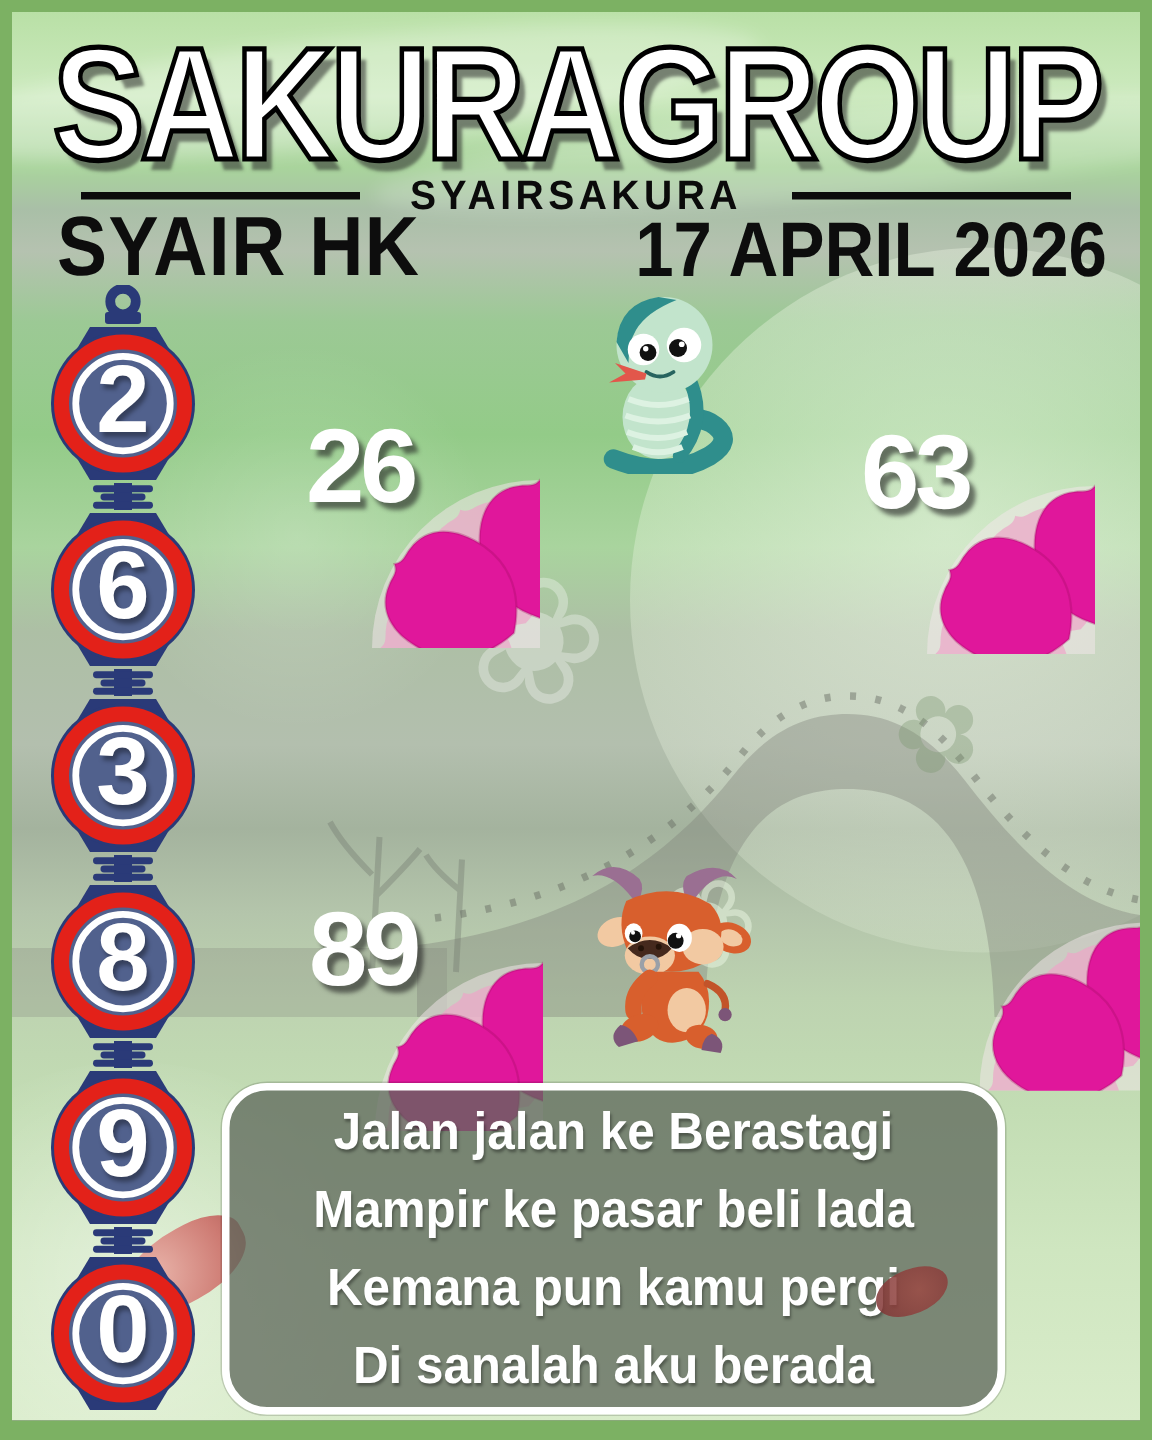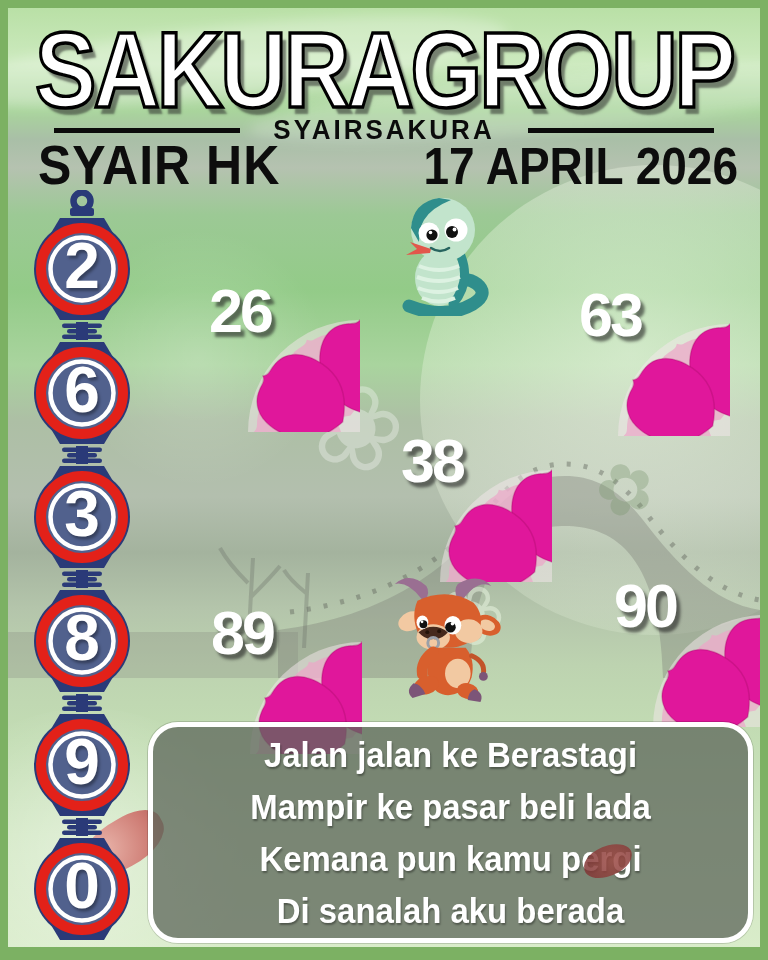--- a/index.html
+++ b/index.html
@@ -46,27 +46,27 @@
   .lantern-num{
     position:absolute;left:0;top:50%;width:100%;transform:translateY(-54%);
     text-align:center;font-size:64px;font-weight:bold;color:#fff;
     text-shadow:2px 3px 3px rgba(0,0,0,0.35);
   }
   
   .flower{position:absolute;width:240px;height:240px;z-index:4;}
   .flower svg{display:block;width:240px;height:240px;}
   .flower-num{
     position:absolute;left:0;top:50%;width:100%;transform:translateY(-52%);
-    text-align:center;font-size:61px;font-weight:bold;color:#fff;letter-spacing:-3px;
+    text-align:center;font-size:70px;font-weight:bold;color:#fff;letter-spacing:-3px;
     text-shadow:4px 5px 3px rgba(35,35,35,0.6);
   }
   .zodiac{position:absolute;z-index:5;}
   
   .poem-box{
-    position:absolute;left:140px;top:714px;width:605px;height:221px;box-sizing:border-box;
+    position:absolute;left:140px;top:714px;width:522px;height:221px;box-sizing:border-box;
     border:5px solid #fff;border-radius:30px;background:rgba(95,104,92,0.76);
     display:flex;align-items:center;justify-content:center;z-index:7;
     box-shadow:0 0 0 1px rgba(0,0,0,0.15);
   }
   .poem-lines{width:100%;text-align:center;transform:scaleX(0.94);}
   .poem-line{
     font-size:35px;font-weight:bold;color:#fff;line-height:52px;
     text-shadow:1px 2px 2px rgba(0,0,0,0.35);white-space:nowrap;
   }
 </style>
@@ -204,37 +204,30 @@
         <use href="#sym-flower"></use>
       </svg>
     <span class="flower-num">26</span>
   </div>
   <div class="flower" style="left:482px;top:188px;">
     <svg viewBox="-120 -120 240 240">
         <use href="#sym-flower"></use>
       </svg>
     <span class="flower-num">63</span>
   </div>
-  <div class="flower" style="left:304px;top:334px;">
-    <svg viewBox="-120 -120 240 240">
-        <use href="#sym-flower"></use>
-      </svg>
-    <span class="flower-num">38</span>
-  </div>
   <div class="flower" style="left:114px;top:506px;">
     <svg viewBox="-120 -120 240 240">
         <use href="#sym-flower"></use>
       </svg>
     <span class="flower-num">89</span>
   </div>
   <div class="flower" style="left:517px;top:479px;">
     <svg viewBox="-120 -120 240 240">
         <use href="#sym-flower"></use>
       </svg>
-    <span class="flower-num">90</span>
   </div>
 
   <svg class="zodiac" style="left:380px;top:184px;" width="112" height="124" viewBox="0 0 110 124">
     <path d="M20,114 Q56,128 84,112 Q100,102 88,92 Q78,84 64,90" fill="none" stroke="#2f8e8c" stroke-width="13" stroke-linecap="round"></path>
     <ellipse cx="50" cy="86" rx="24" ry="28" fill="#c2e4cc"></ellipse>
     <path d="M72,64 Q82,90 64,112" fill="none" stroke="#2f8e8c" stroke-width="9" stroke-linecap="round"></path>
     <path d="M30,74 Q50,82 70,74 M28,85 Q50,93 71,85 M29,96 Q50,104 69,96 M33,106 Q50,113 66,106" fill="none" stroke="#ddf2e2" stroke-width="4"></path>
     <circle cx="54" cy="38" r="32" fill="#c2e4cc"></circle>
     <path d="M22,36 Q24,10 50,6 L62,8 Q42,16 35,28 Q30,36 30,50 Z" fill="#2f8e8c"></path>
     <circle cx="40" cy="41" r="10.5" fill="#fff"></circle>

